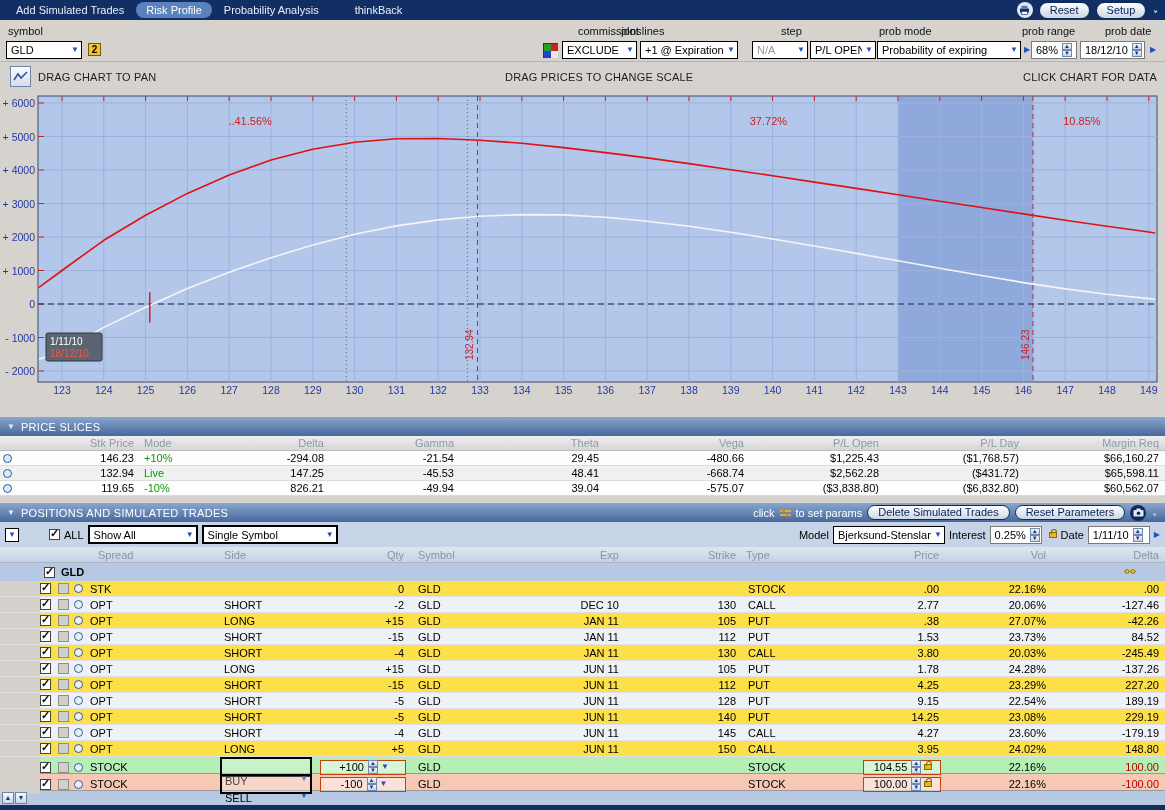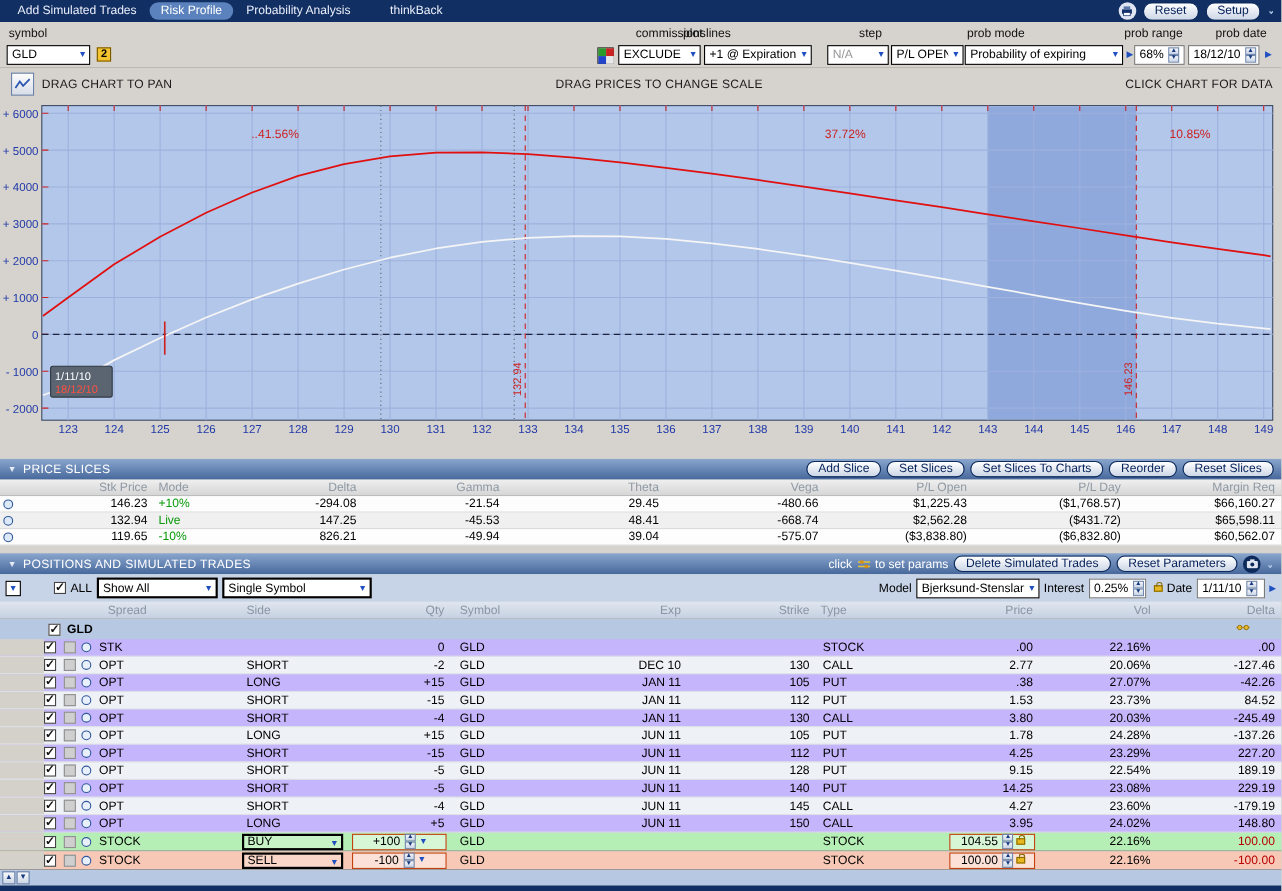--- a/index.html
+++ b/index.html
@@ -73,30 +73,30 @@
   .cb{width:11px;height:11px;background:#fff;border:1px solid #444;position:relative;flex:0 0 auto;cursor:pointer}
   .cb.ck::after{content:"✓";position:absolute;left:0;top:-3px;font-size:11px;font-weight:bold;color:#111}
   .combo.heavy{border:2px solid #000;height:19px}
   .lock{width:8px;height:6px;background:#e8b820;border:1px solid #8a6a00;position:relative;display:inline-block;margin-left:3px}
   .lock::before{content:"";position:absolute;top:-4px;left:1px;width:4px;height:4px;border:1px solid #8a6a00;border-bottom:none;border-radius:3px 3px 0 0}
   .flex-sp{flex:1}
 
   .pos-grid{display:grid;grid-template-columns:40px 18px 16px 12px 134px 98px 92px 110px 105px 117px 98px 105px 107px 113px;align-items:center}
   .pos-colhdr{height:16px;background:linear-gradient(#e0e6ef,#c6d1e2);color:#8a95a5;font-size:11px;border-bottom:1px solid #aab6c8}
   .pos-row{height:16px;font-size:11px;border-bottom:1px solid #dde0e6}
-  .pos-row.odd{background:#c4b5fd}.pos-row.even{background:#eef1f5}
+  .pos-row.odd{background:#fde047}.pos-row.even{background:#eef1f5}
   .pos-row .gutter{height:100%;background:#d4d1cb}
   .graybox{width:11px;height:11px;background:#cfcfcf;border:1px solid #8f8f8f}
   .pdot{width:9px;height:9px;border-radius:50%;border:1px solid #30589c;background:#e8f0fc}
   .group-row{height:18px;background:#b7c9e2;display:flex;align-items:center;gap:6px;padding-left:44px;font-size:11px;font-weight:bold}
   .sim-buy{background:#b5efb5}.sim-sell{background:#f7c8b6}
   .pos-row.sim{height:17px;border-bottom:1px solid #999}
   .pos-row.sim .gutter{background:#d4d1cb}
   .red{color:#b80000}
-  .scombo{display:flex;align-items:flex-end;height:15px;border:2px solid #000;padding:0 2px 0 3px;width:92px;background:rgba(255,255,255,.25);cursor:pointer}
+  .scombo{display:flex;align-items:flex-start;height:15px;border:2px solid #000;padding:16px 2px 0 3px;width:92px;background:rgba(255,255,255,.25);cursor:pointer}
   .sspin{display:flex;align-items:center;justify-content:center;height:15px;border:1px solid #c2410c;background:rgba(255,255,255,.45);margin:0 4px 0 2px;padding:0 1px 0 3px}
   .sspin .val{text-align:right;padding-right:2px}
 
   
   .bottom-scroll{height:14px;background:#b7c9e2;display:flex;align-items:center;gap:1px;padding-left:2px}
   .scr{width:12px;height:12px;background:linear-gradient(#f8f9fb,#cdd7e6);border:1px solid #6c84aa;color:#163a80;font-size:7px;line-height:9px;text-align:center;cursor:pointer}
   .scr.up::after{content:"▲"}.scr.dn::after{content:"▼"}
   .bottom-navy{height:5px;background:#122f63}
 </style>
 </head>
@@ -330,27 +330,20 @@
       <text x="1081.92" y="33" text-anchor="middle" fill="#cc2222" font-size="11">10.85%</text>
       <rect x="46" y="241" width="56" height="28" rx="2" fill="#5b6572" stroke="#2e3640"></rect>
       <text x="50" y="253" fill="#ffffff" font-size="10">1/11/10</text>
       <text x="50" y="265" fill="#ff5040" font-size="10">18/12/10</text>
     </svg>
 </div>
 
 <div class="sec-hdr">
   <span class="tri"></span>
   <span class="sec-title">PRICE SLICES</span>
-  <span class="hdr-btns" id="slices-btns">
-      <button class="pill-btn">Add Slice</button>
-      <button class="pill-btn">Set Slices</button>
-      <button class="pill-btn">Set Slices To Charts</button>
-      <button class="pill-btn">Reorder</button>
-      <button class="pill-btn">Reset Slices</button>
-    </span>
 </div>
 <div class="slices-grid slices-colhdr" id="slices-colhdr">
     <div></div>
     <div class="sc r">Stk Price</div>
     <div class="sc l">Mode</div>
     <div class="sc r">Delta</div>
     <div class="sc r">Gamma</div>
     <div class="sc r">Theta</div>
     <div class="sc r">Vega</div>
     <div class="sc r">P/L Open</div>

